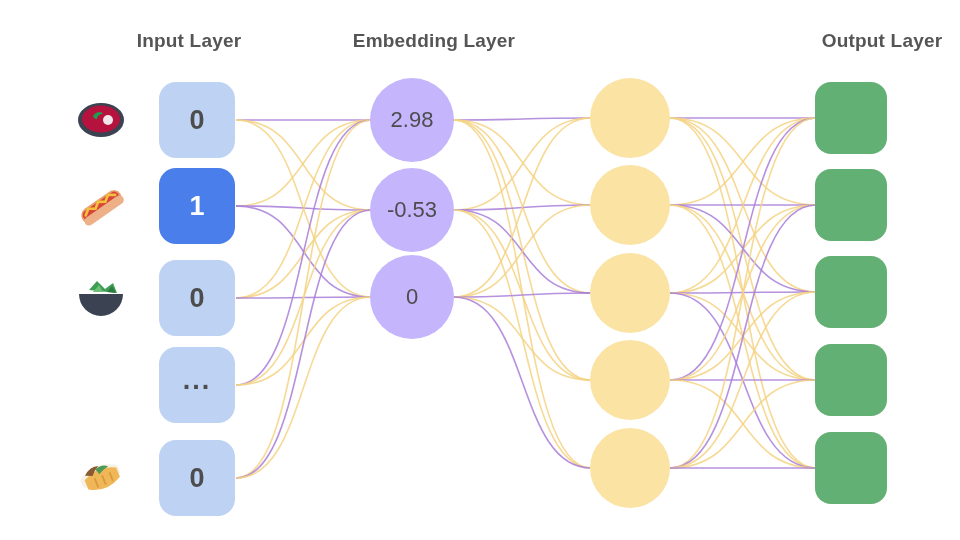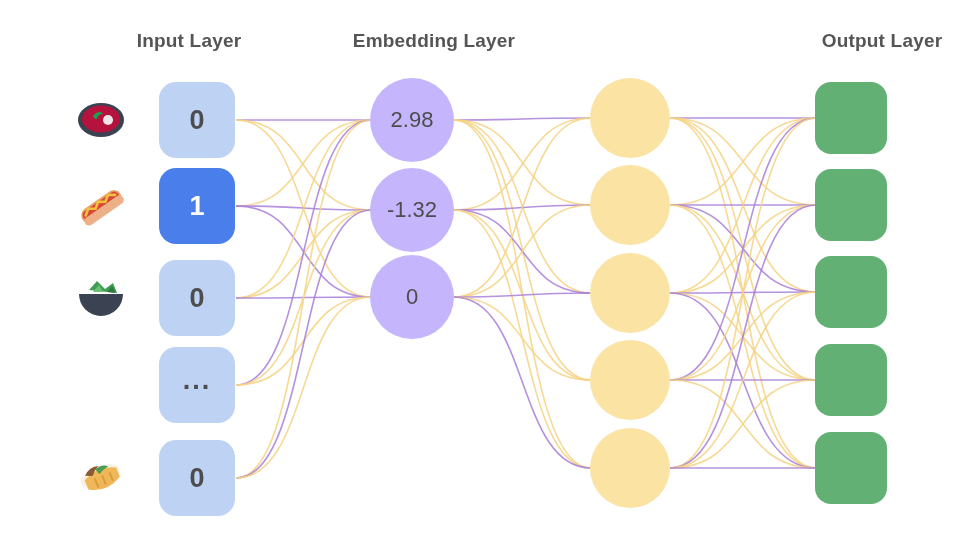--- a/index.html
+++ b/index.html
@@ -228,21 +228,21 @@
             <path d="M6 20 q20 -12 40 0 v8 q-20 12 -40 0 z" fill="#f7f2e5"></path>
             <path d="M10 22 q18 -9 34 0 v10 q-18 10 -34 0 z" fill="#f0b758"></path>
             <path d="M12 18 q8 -7 16 -4 q-6 3 -9 7 z" fill="#8a5a32"></path>
             <path d="M24 16 q8 -3 13 2 q-7 1 -11 4 z" fill="#4e9b56"></path>
             <path d="M20 24 v10 M28 24 v10 M36 24 v9" stroke="#d79a3c" stroke-width="1.8" fill="none"></path>
           </g>
         </svg>
       </div>
       <div class="in-box" style="left: 197px; top: 478px;">0</div>
       <div class="emb-circle" style="left: 412px; top: 120px;">2.98</div>
-      <div class="emb-circle" style="left: 412px; top: 210px;">-1.32</div>
+      <div class="emb-circle" style="left: 412px; top: 210px;">-0.53</div>
       <div class="emb-circle" style="left: 412px; top: 297px;">0</div>
       <div class="hid-circle" style="left: 630px; top: 118px;"></div>
       <div class="hid-circle" style="left: 630px; top: 205px;"></div>
       <div class="hid-circle" style="left: 630px; top: 293px;"></div>
       <div class="hid-circle" style="left: 630px; top: 380px;"></div>
       <div class="hid-circle" style="left: 630px; top: 468px;"></div>
       <div class="out-box" style="left: 851px; top: 118px;"></div>
       <div class="out-box" style="left: 851px; top: 205px;"></div>
       <div class="out-box" style="left: 851px; top: 292px;"></div>
       <div class="out-box" style="left: 851px; top: 380px;"></div>

